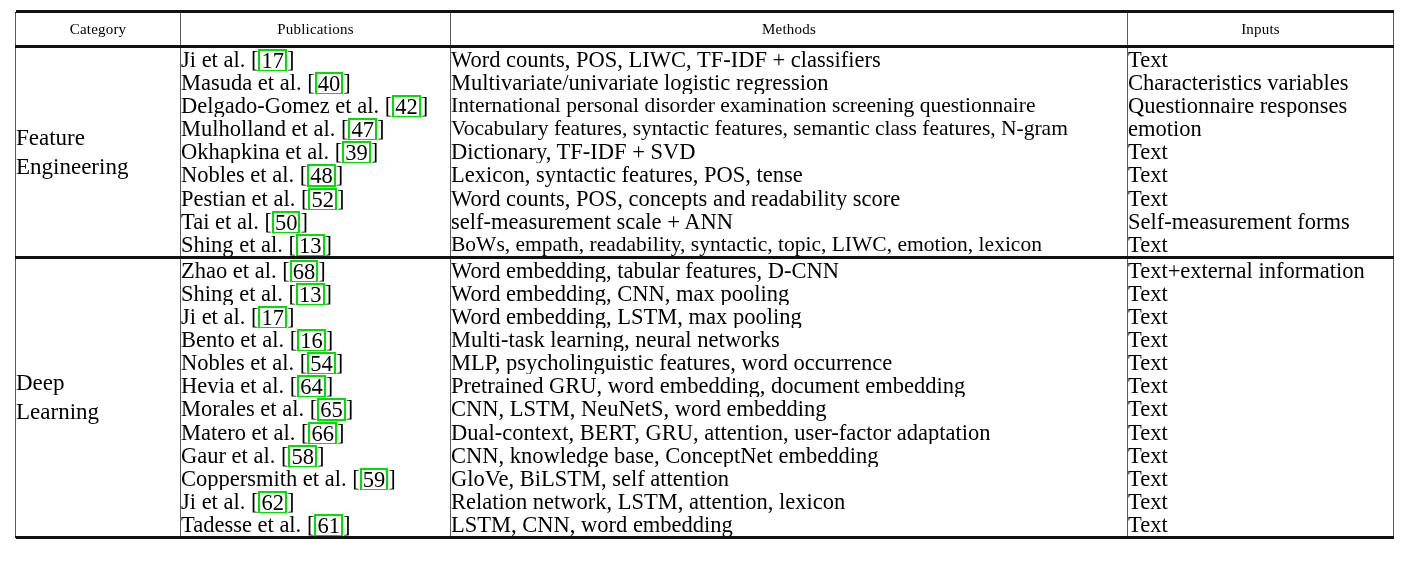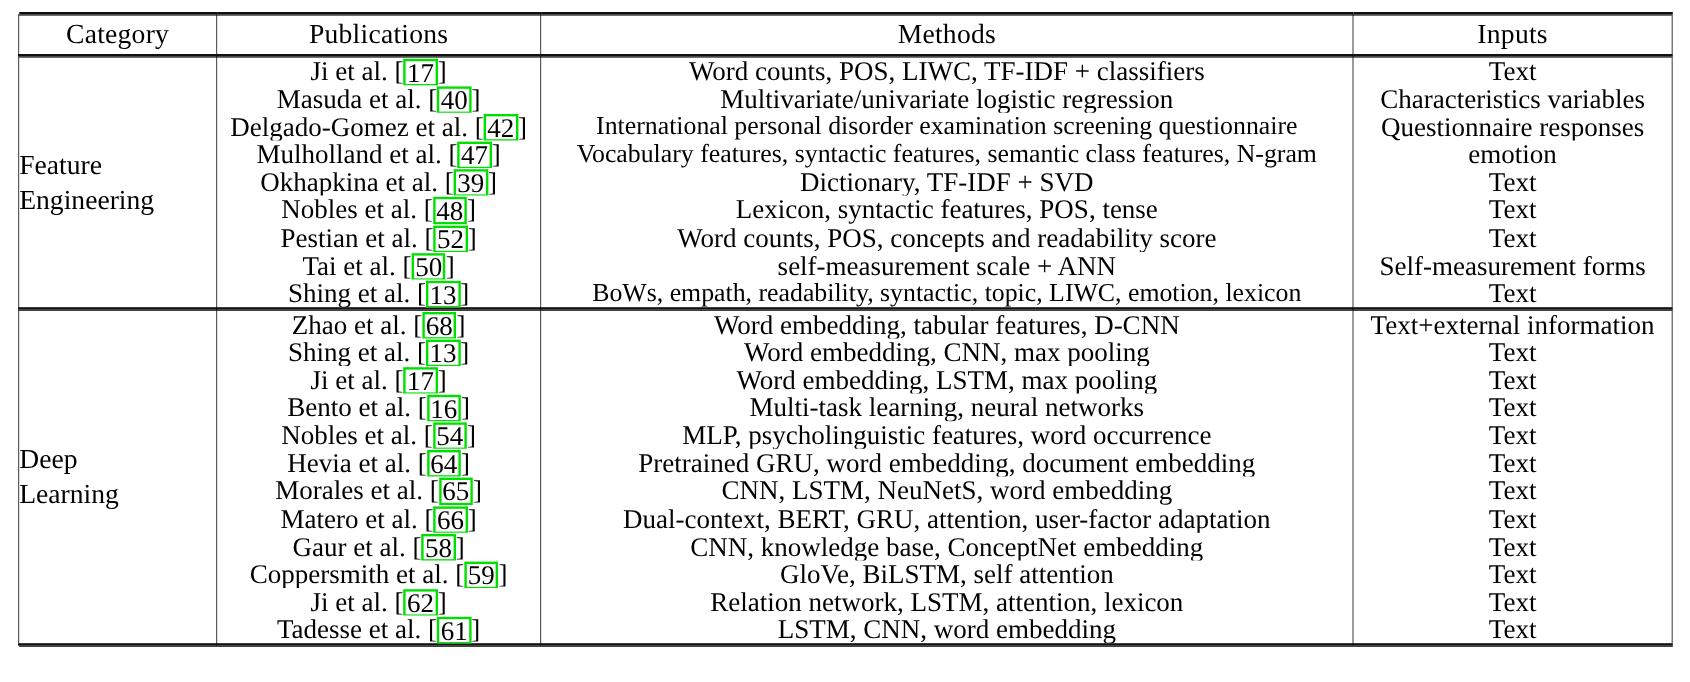--- a/index.html
+++ b/index.html
@@ -28,21 +28,21 @@
   
   col.c-cat{width:165px;}
   col.c-pub{width:270px;}
   col.c-met{width:677px;}
   col.c-inp{width:266px;}
 
   .hdr td{
     border-left:1.6px solid #5a5a5a;
     border-right:0;
     text-align:center;
-    font-size:23px;
+    font-size:15px;
     height:32px;
     line-height:32px;
     letter-spacing:.2px;
   }
   .hdr td.last{border-right:1.6px solid #5a5a5a;}
 
   .midrule td{
     border-top:2.2px solid #111;
     border-bottom:1.1px solid #111;
     height:0;
@@ -66,21 +66,21 @@
   .body td.last{border-right:1.6px solid #5a5a5a;}
 
   td.cat-cell{
     text-align:left;
     font-size:23px;
     line-height:29px;
     padding-left:24px;
     vertical-align:middle;
   }
   td.col-cell{
-    text-align:center;
+    text-align:left;
     vertical-align:top;
     padding-top:3px;
   }
   .line{
     font-size:22.5px;
     line-height:23.1px;
     height:23.1px;
     white-space:nowrap;
     overflow:hidden;
   }

